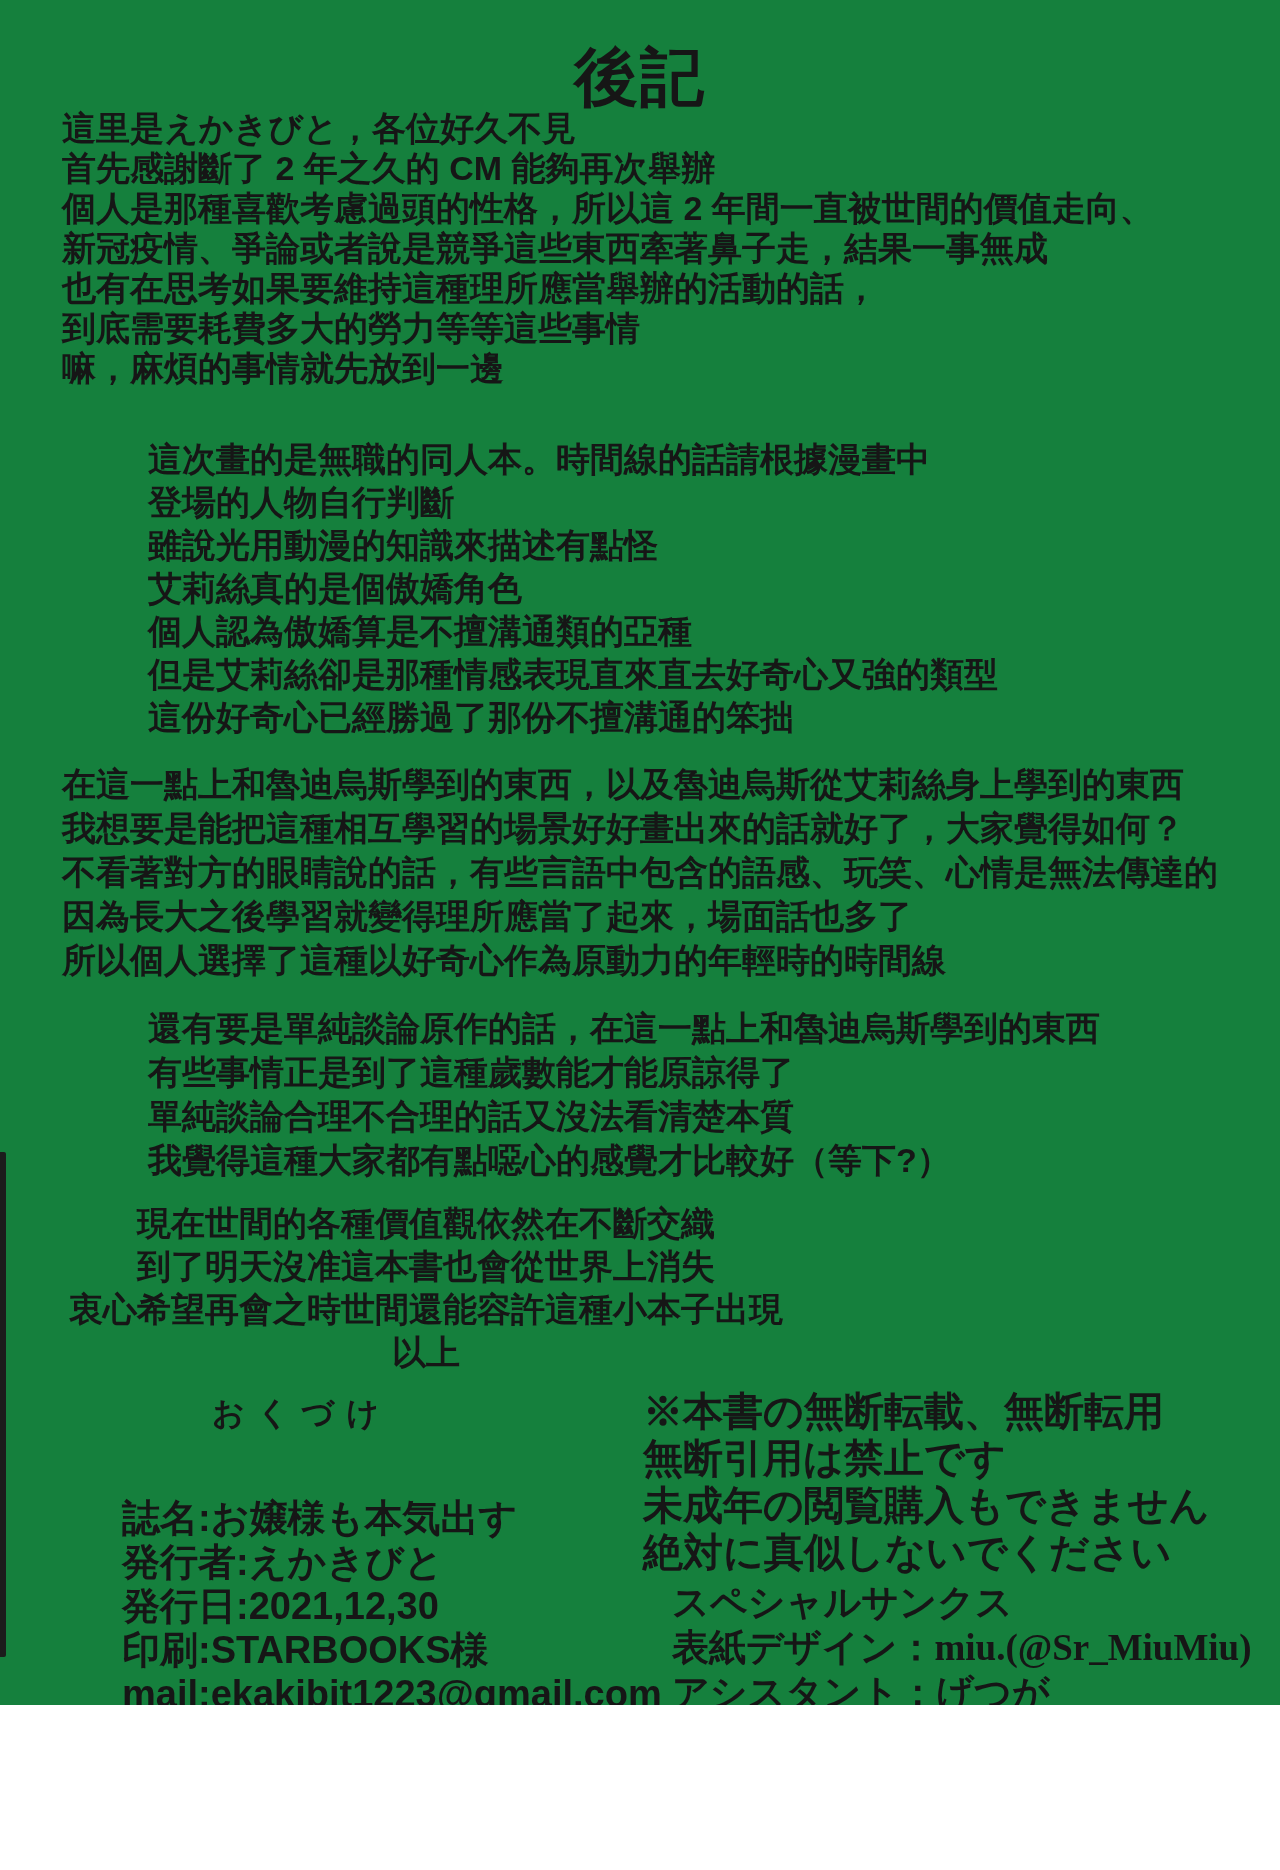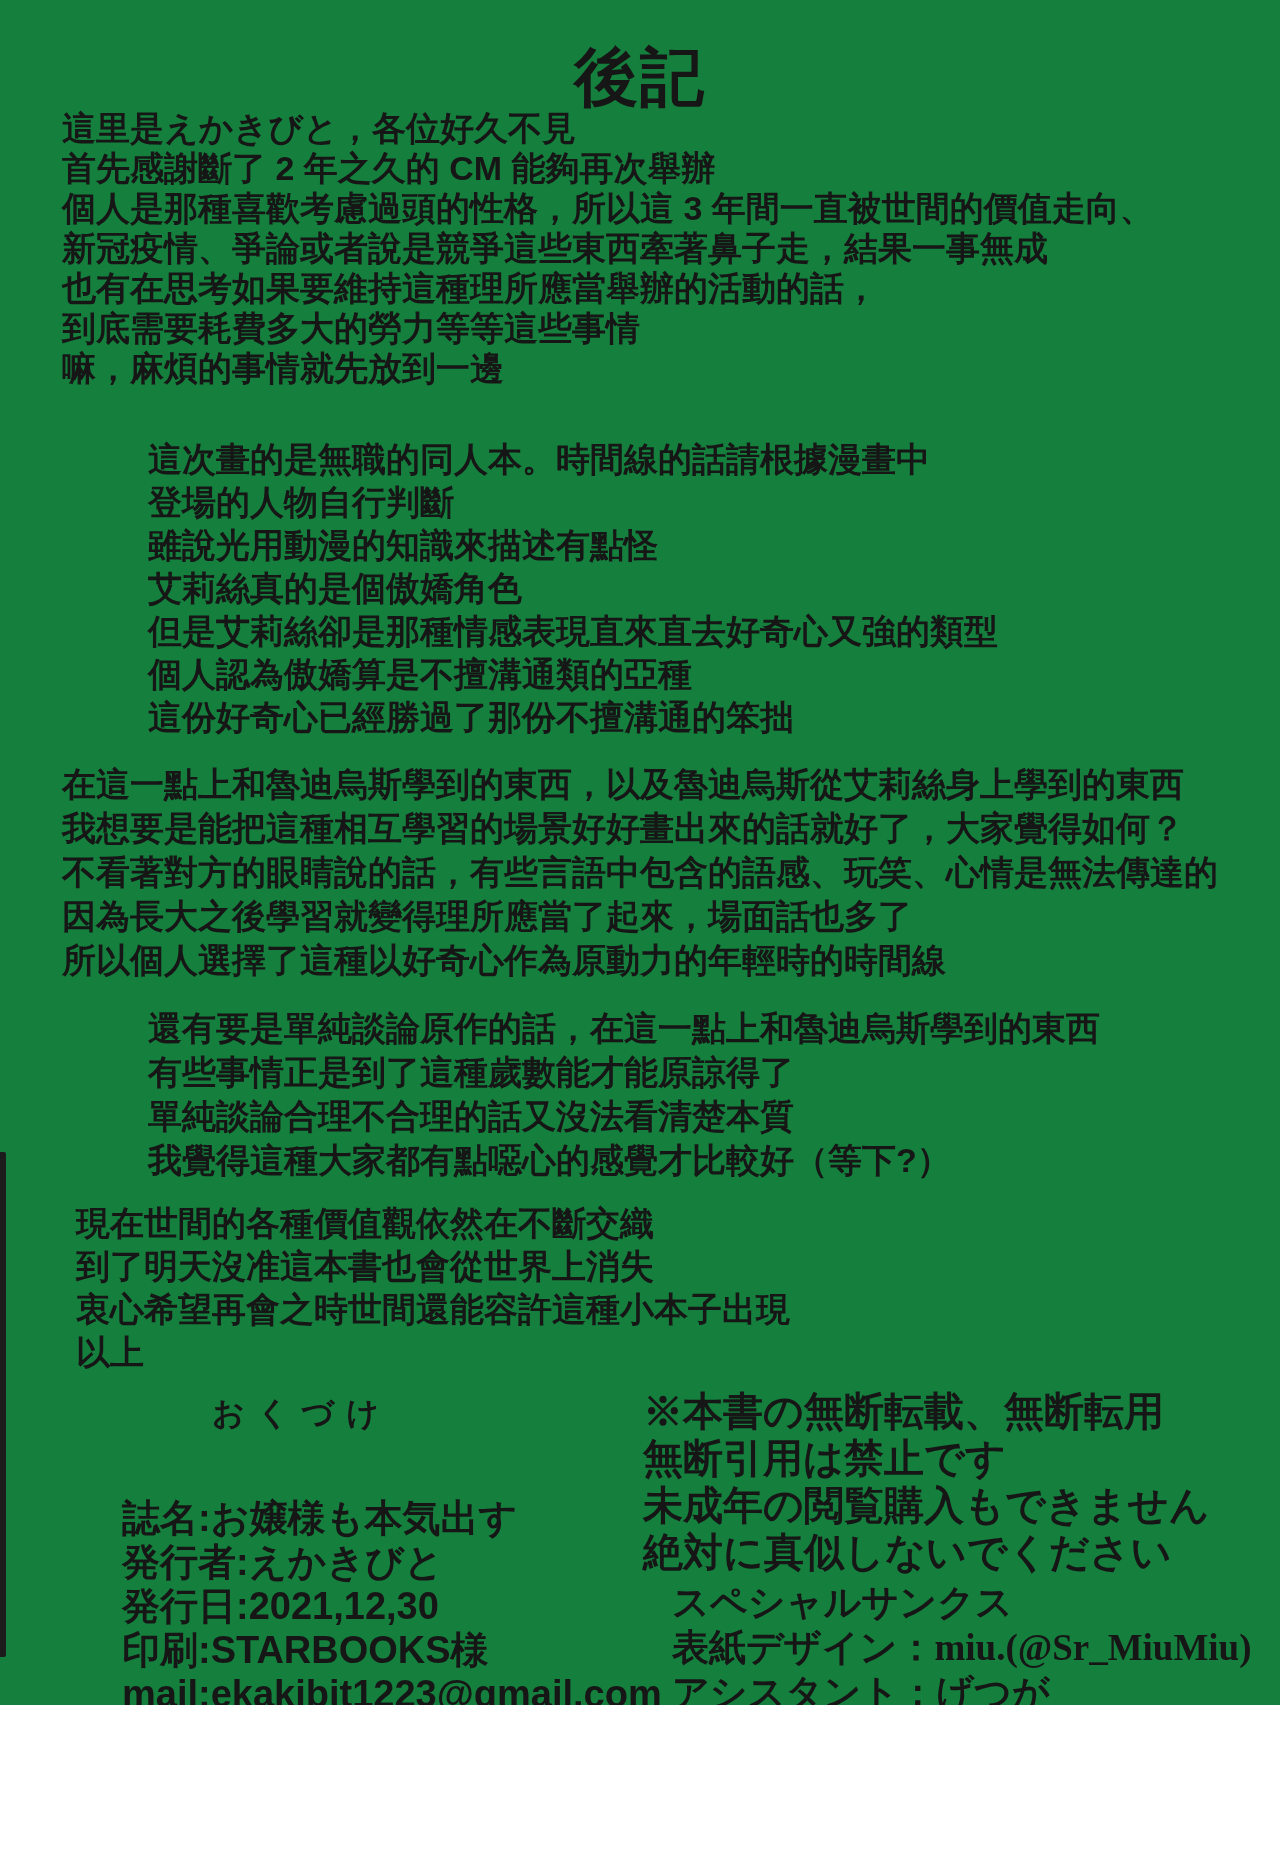--- a/index.html
+++ b/index.html
@@ -29,21 +29,21 @@
     white-space: nowrap;
   }
   .para .line { height: 40px; line-height: 40px; }
   .para-a { left: 62px;  top: 108px;  }
   .para-b { left: 148px; top: 438px;  }
   .para-b .line { height: 43px; line-height: 43px; }
   .para-c { left: 62px;  top: 762px;  }
   .para-c .line { height: 44px; line-height: 44px; }
   .para-d { left: 148px; top: 1006px; }
   .para-d .line { height: 44px; line-height: 44px; }
-  .para-e { left: 76px;  top: 1202px; }
+  .para-e { left: 69px;  top: 1202px; text-align: center; }
   .para-e .line { height: 43px; line-height: 43px; }
 
   .okuzuke-header {
     position: absolute;
     left: 212px; top: 1392px;
     font-size: 32px;
     font-weight: 700;
     letter-spacing: 12px;
   }
   .colophon-left {
@@ -96,35 +96,35 @@
 <body>
 
 <div class="page">
 
   <h1 class="title">後記</h1>
 
   <div class="para para-a">
 
   <div class="line">這里是えかきびと，各位好久不見</div>
       <div class="line">首先感謝斷了 2 年之久的 CM 能夠再次舉辦</div>
-      <div class="line">個人是那種喜歡考慮過頭的性格，所以這 3 年間一直被世間的價值走向、</div>
+      <div class="line">個人是那種喜歡考慮過頭的性格，所以這 2 年間一直被世間的價值走向、</div>
       <div class="line">新冠疫情、爭論或者說是競爭這些東西牽著鼻子走，結果一事無成</div>
       <div class="line">也有在思考如果要維持這種理所應當舉辦的活動的話，</div>
       <div class="line">到底需要耗費多大的勞力等等這些事情</div>
       <div class="line">嘛，麻煩的事情就先放到一邊</div>
     </div>
 
   <div class="para para-b">
 
   <div class="line">這次畫的是無職的同人本。時間線的話請根據漫畫中</div>
       <div class="line">登場的人物自行判斷</div>
       <div class="line">雖說光用動漫的知識來描述有點怪</div>
       <div class="line">艾莉絲真的是個傲嬌角色</div>
+      <div class="line">個人認為傲嬌算是不擅溝通類的亞種</div>
       <div class="line">但是艾莉絲卻是那種情感表現直來直去好奇心又強的類型</div>
-      <div class="line">個人認為傲嬌算是不擅溝通類的亞種</div>
       <div class="line">這份好奇心已經勝過了那份不擅溝通的笨拙</div>
     </div>
 
   <div class="para para-c">
 
   <div class="line">在這一點上和魯迪烏斯學到的東西，以及魯迪烏斯從艾莉絲身上學到的東西</div>
       <div class="line">我想要是能把這種相互學習的場景好好畫出來的話就好了，大家覺得如何？</div>
       <div class="line">不看著對方的眼睛說的話，有些言語中包含的語感、玩笑、心情是無法傳達的</div>
       <div class="line">因為長大之後學習就變得理所應當了起來，場面話也多了</div>
       <div class="line">所以個人選擇了這種以好奇心作為原動力的年輕時的時間線</div>

